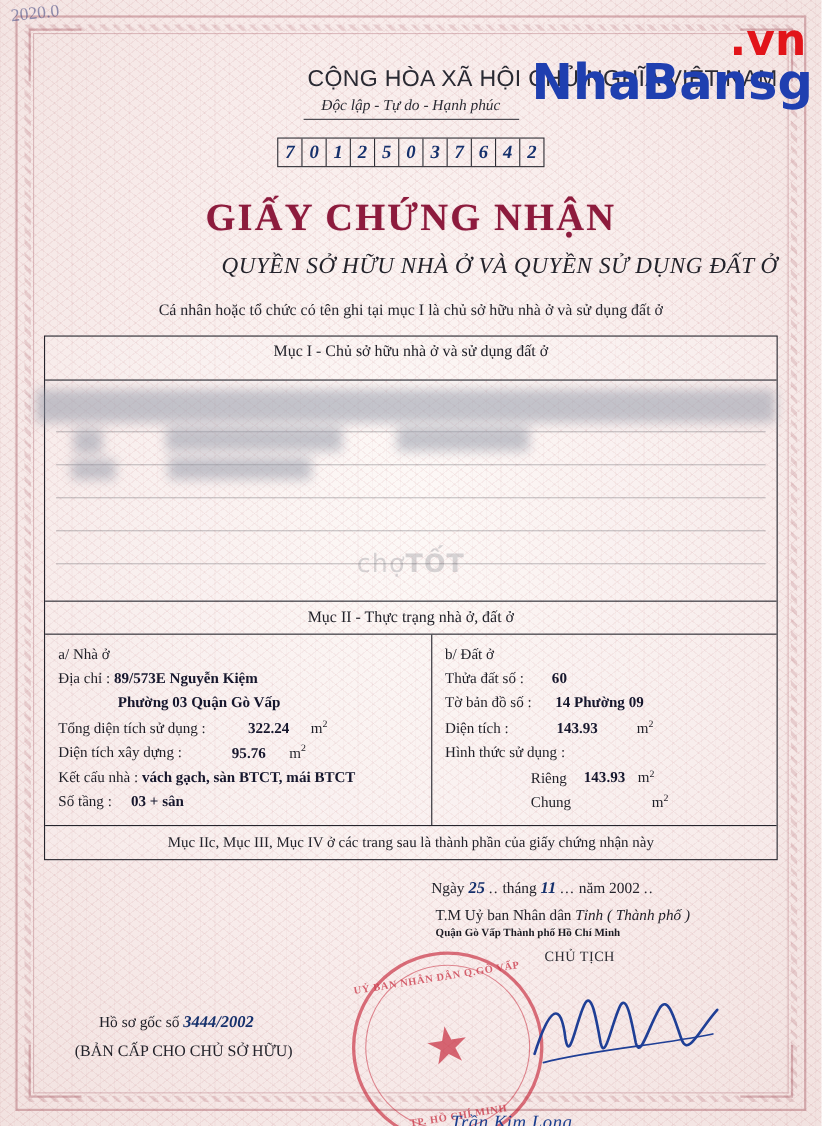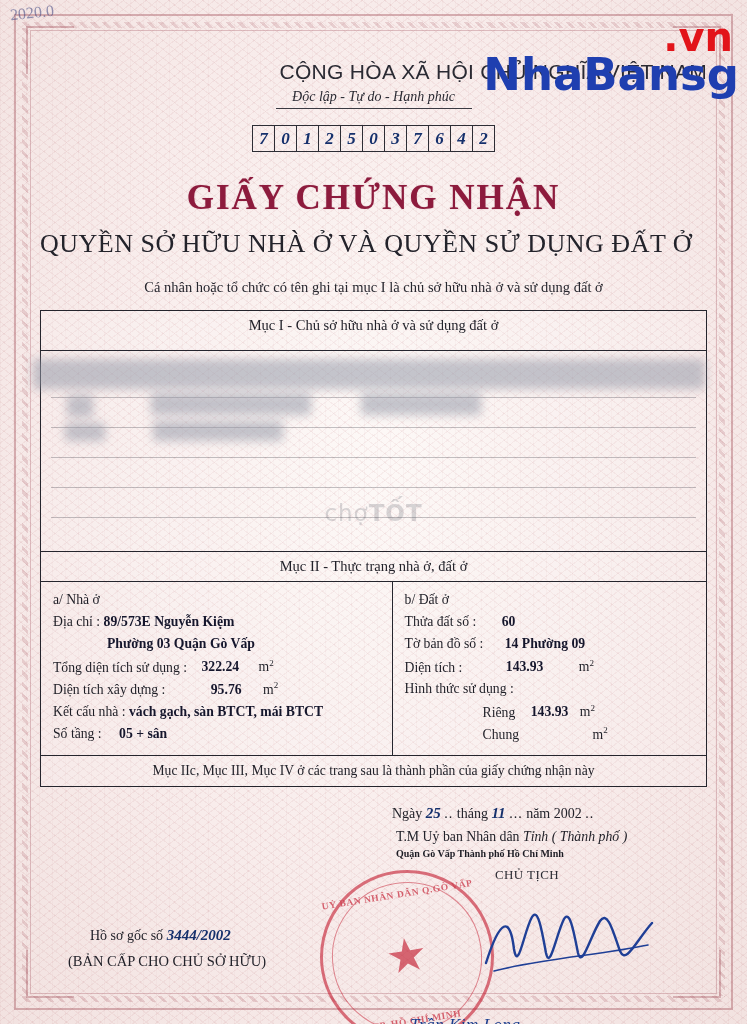--- a/index.html
+++ b/index.html
@@ -159,25 +159,26 @@
     text-align: center;
     margin-top: 26px;
     font-size: 35px;
     font-weight: bold;
     letter-spacing: 2px;
     color: #8d1b3d;
     font-family: "Liberation Serif", serif;
     text-shadow: 0 0 1px rgba(140,25,60,0.4);
   }
   .sub-title {
-    text-align: left;
+    text-align: right;
     margin-top: 11px;
-    font-size: 26px;
+    font-size: 21px;
     letter-spacing: 0.5px;
     color: #23232b;
+    font-style: italic;
   }
   .intro-line {
     text-align: center;
     margin-top: 20px;
     font-size: 14.5px;
     color: #26262e;
   }
 
   
   .box {
@@ -458,35 +459,35 @@
           <div class="row-line">a/ Nhà ở</div>
           <div class="row-line">
             <span>Địa chỉ :</span>
             <span class="hw">89/573E Nguyễn Kiệm</span>
           </div>
           <div class="row-line" style="padding-left:54px;">
             <span class="hw">Phường 03 Quận Gò Vấp</span>
           </div>
           <div class="row-line">
             <span>Tổng diện tích sử dụng :</span>
-            <span class="hw" style="margin-left:11px;">322.24</span>
+            <span class="hw" style="margin-left:35px;">322.24</span>
             <span class="unit" style="margin-left:16px;">m</span><span class="sup">2</span>
           </div>
           <div class="row-line">
             <span>Diện tích xây dựng :</span>
             <span class="hw" style="margin-left:42px;">95.76</span>
             <span class="unit" style="margin-left:18px;">m</span><span class="sup">2</span>
           </div>
           <div class="row-line">
             <span>Kết cấu nhà :</span>
             <span class="hw">vách gạch, sàn BTCT, mái BTCT</span>
           </div>
           <div class="row-line">
             <span>Số tầng :</span>
-            <span class="hw" style="margin-left:14px;">05 + sân</span>
+            <span class="hw" style="margin-left:14px;">03 + sân</span>
           </div>
         </div>
 
         <div class="col right">
           <div class="row-line">b/ Đất ở</div>
           <div class="row-line">
             <span>Thửa đất số :</span>
             <span class="hw" style="margin-left:22px;">60</span>
           </div>
           <div class="row-line">

